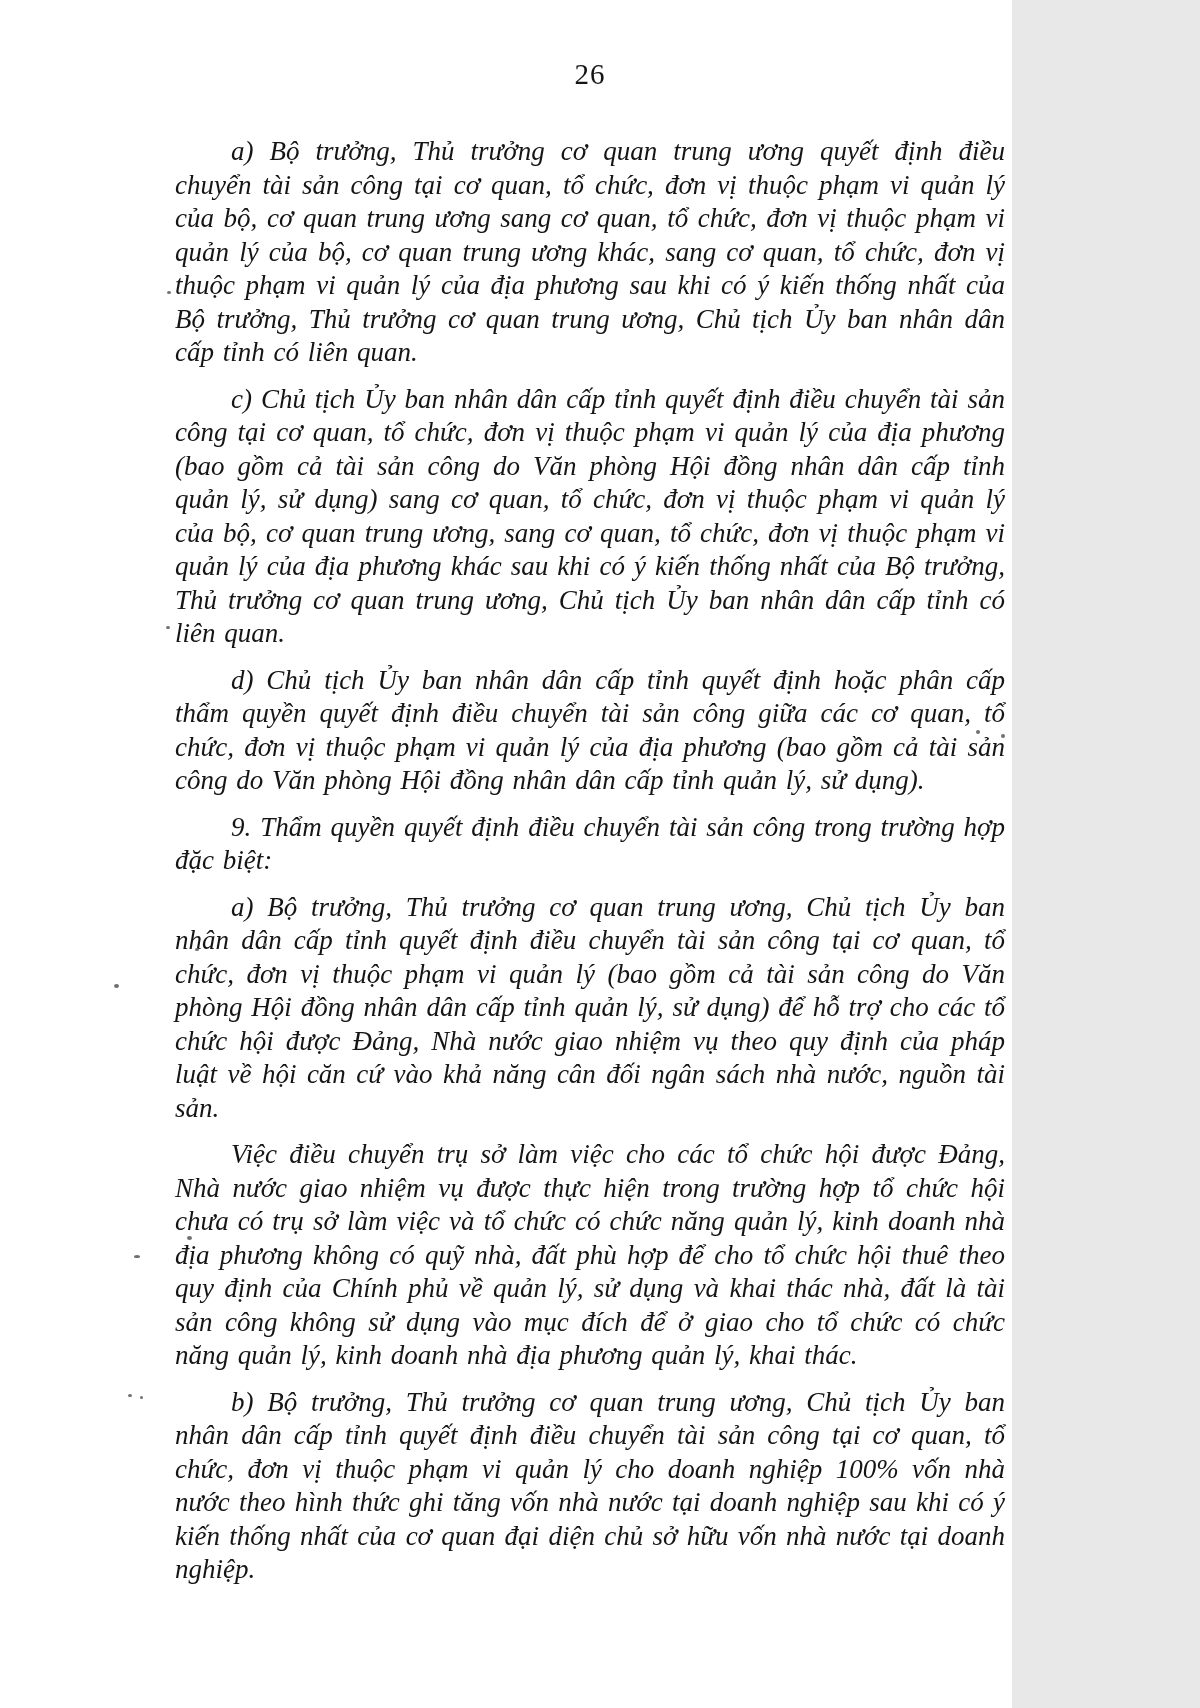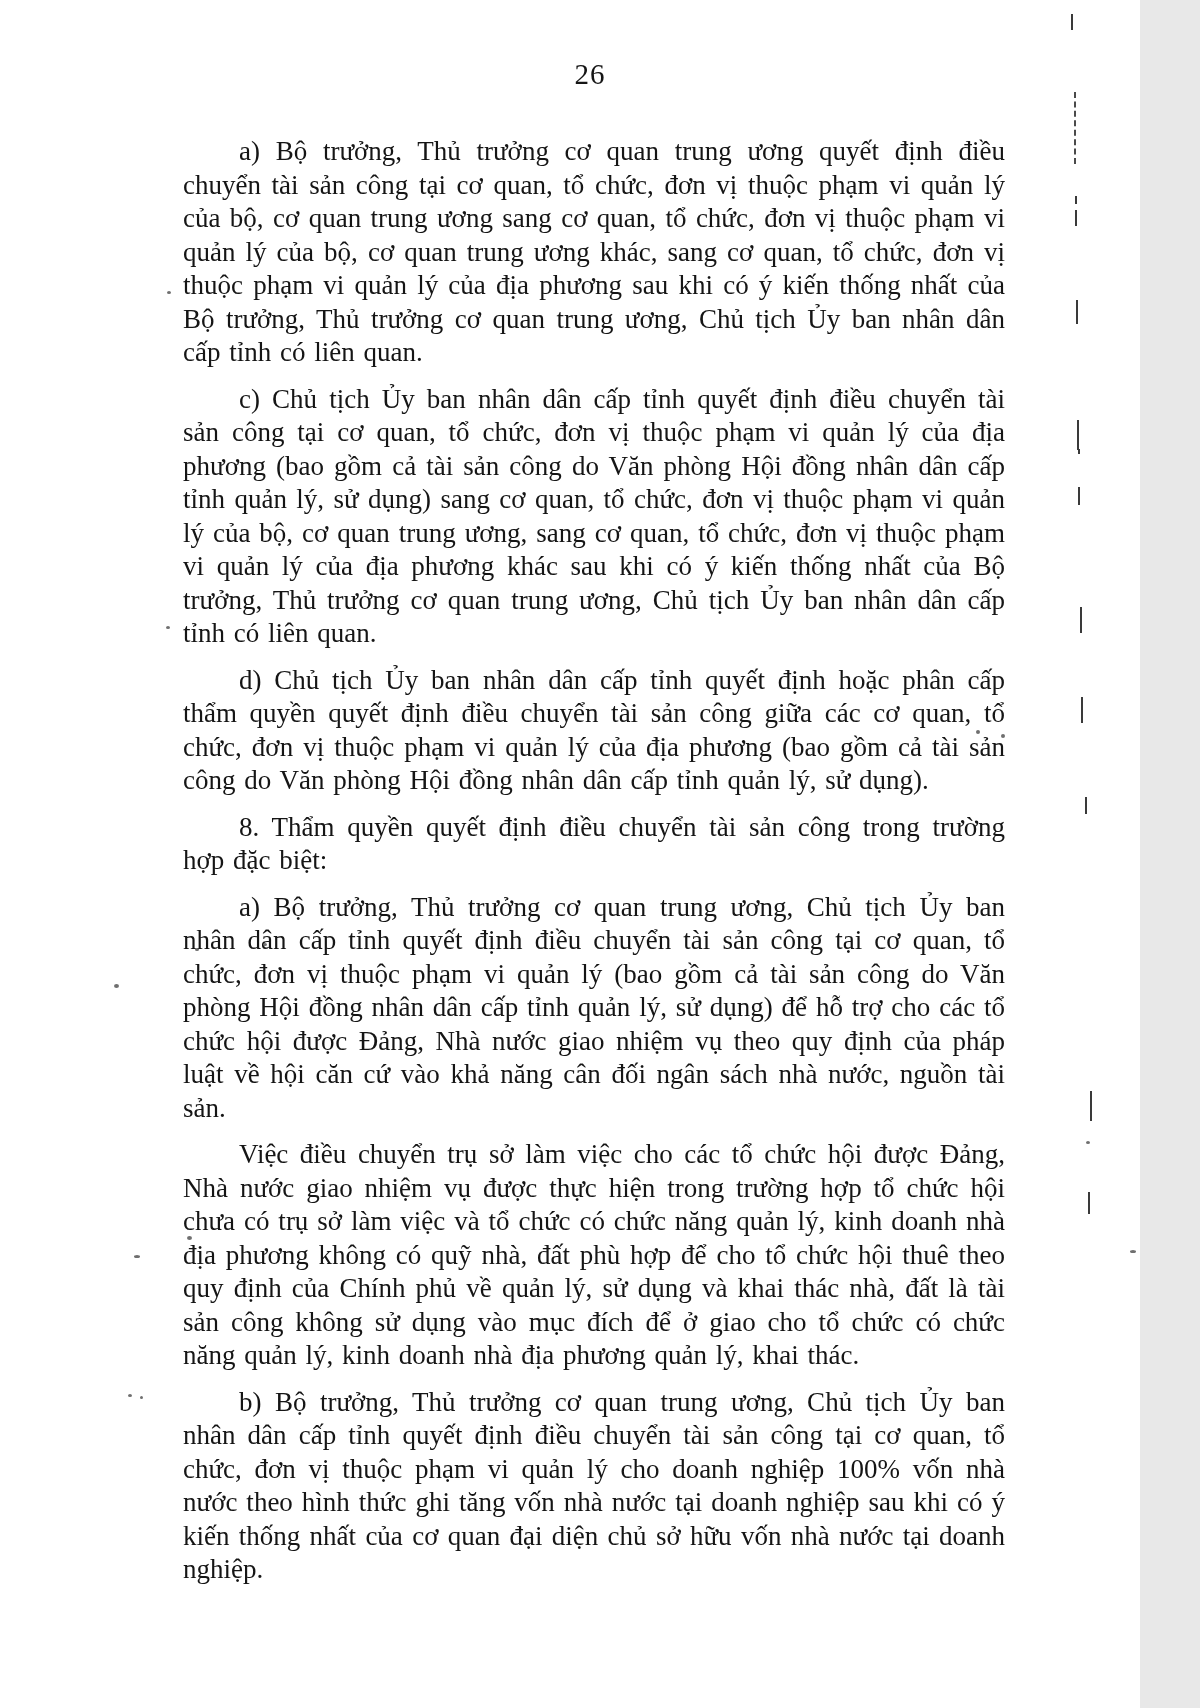--- a/index.html
+++ b/index.html
@@ -2,21 +2,21 @@
 <html><head>
 <meta charset="utf-8">
 <style>
   html, body {
     margin: 0;
     padding: 0;
     background: #e8e8e8;
   }
   .page {
     position: relative;
-    width: 1140px;
+    width: 1012px;
     height: 1708px;
     background: #ffffff;
     overflow: hidden;
     font-family: "Liberation Serif", "DejaVu Serif", serif;
     color: #151515;
   }
   .page-number {
     position: absolute;
     top: 58px;
     left: 175px;
@@ -29,22 +29,23 @@
     position: absolute;
     top: 135px;
     left: 175px;
     width: 830px;
     font-size: 27px;
     line-height: 33.5px;
     text-align: justify;
     word-spacing: 2px;
   }
   .para {
-    margin: 0 0 13px 8px;
+    margin: 0 0 13px 0;
     text-indent: 56px;
+    font-style: italic;
   }
   
   .art {
     position: absolute;
     background: #3a3a3a;
   }
   .art.dashline {
     background: none;
     border-left: 2px dashed #4a4a4a;
     width: 0;
@@ -58,21 +59,21 @@
 <body>
 
 <div class="page">
 
   <div class="page-number">26</div>
 
   <div class="text-block">
     <p class="para">a) Bộ trưởng, Thủ trưởng cơ quan trung ương quyết định điều chuyển tài sản công tại cơ quan, tổ chức, đơn vị thuộc phạm vi quản lý của bộ, cơ quan trung ương sang cơ quan, tổ chức, đơn vị thuộc phạm vi quản lý của bộ, cơ quan trung ương khác, sang cơ quan, tổ chức, đơn vị thuộc phạm vi quản lý của địa phương sau khi có ý kiến thống nhất của Bộ trưởng, Thủ trưởng cơ quan trung ương, Chủ tịch Ủy ban nhân dân cấp tỉnh có liên quan.</p>
     <p class="para">c) Chủ tịch Ủy ban nhân dân cấp tỉnh quyết định điều chuyển tài sản công tại cơ quan, tổ chức, đơn vị thuộc phạm vi quản lý của địa phương (bao gồm cả tài sản công do Văn phòng Hội đồng nhân dân cấp tỉnh quản lý, sử dụng) sang cơ quan, tổ chức, đơn vị thuộc phạm vi quản lý của bộ, cơ quan trung ương, sang cơ quan, tổ chức, đơn vị thuộc phạm vi quản lý của địa phương khác sau khi có ý kiến thống nhất của Bộ trưởng, Thủ trưởng cơ quan trung ương, Chủ tịch Ủy ban nhân dân cấp tỉnh có liên quan.</p>
     <p class="para">d) Chủ tịch Ủy ban nhân dân cấp tỉnh quyết định hoặc phân cấp thẩm quyền quyết định điều chuyển tài sản công giữa các cơ quan, tổ chức, đơn vị thuộc phạm vi quản lý của địa phương (bao gồm cả tài sản công do Văn phòng Hội đồng nhân dân cấp tỉnh quản lý, sử dụng).</p>
-    <p class="para">8. Thẩm quyền quyết định điều chuyển tài sản công trong trường hợp đặc biệt:</p>
+    <p class="para">9. Thẩm quyền quyết định điều chuyển tài sản công trong trường hợp đặc biệt:</p>
     <p class="para">a) Bộ trưởng, Thủ trưởng cơ quan trung ương, Chủ tịch Ủy ban nhân dân cấp tỉnh quyết định điều chuyển tài sản công tại cơ quan, tổ chức, đơn vị thuộc phạm vi quản lý (bao gồm cả tài sản công do Văn phòng Hội đồng nhân dân cấp tỉnh quản lý, sử dụng) để hỗ trợ cho các tổ chức hội được Đảng, Nhà nước giao nhiệm vụ theo quy định của pháp luật về hội căn cứ vào khả năng cân đối ngân sách nhà nước, nguồn tài sản.</p>
     <p class="para">Việc điều chuyển trụ sở làm việc cho các tổ chức hội được Đảng, Nhà nước giao nhiệm vụ được thực hiện trong trường hợp tổ chức hội chưa có trụ sở làm việc và tổ chức có chức năng quản lý, kinh doanh nhà địa phương không có quỹ nhà, đất phù hợp để cho tổ chức hội thuê theo quy định của Chính phủ về quản lý, sử dụng và khai thác nhà, đất là tài sản công không sử dụng vào mục đích để ở giao cho tổ chức có chức năng quản lý, kinh doanh nhà địa phương quản lý, khai thác.</p>
     <p class="para">b) Bộ trưởng, Thủ trưởng cơ quan trung ương, Chủ tịch Ủy ban nhân dân cấp tỉnh quyết định điều chuyển tài sản công tại cơ quan, tổ chức, đơn vị thuộc phạm vi quản lý cho doanh nghiệp 100% vốn nhà nước theo hình thức ghi tăng vốn nhà nước tại doanh nghiệp sau khi có ý kiến thống nhất của cơ quan đại diện chủ sở hữu vốn nhà nước tại doanh nghiệp.</p>
   </div>
 
   <div class="art" style="left:1071px;top:14px;width:2px;height:16px;"></div>
   <div class="art" style="left:1144px;top:82px;width:12px;height:3px;"></div>
   <div class="art dashline" style="left:1074px;top:92px;height:72px;"></div>
   <div class="art" style="left:1142px;top:152px;width:10px;height:3px;"></div>
   <div class="art" style="left:1075px;top:196px;width:2px;height:8px;"></div>

